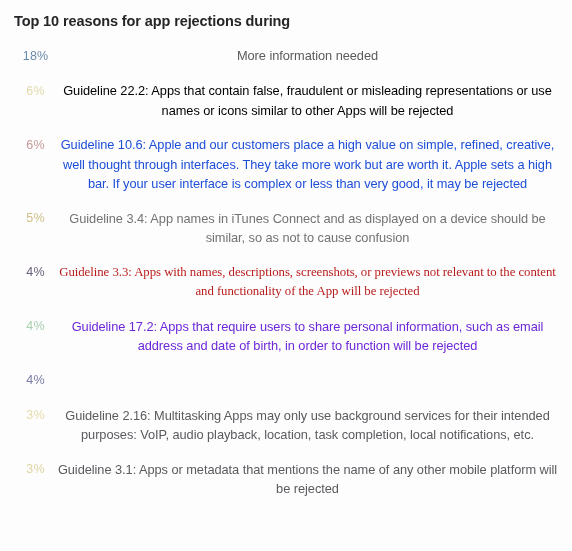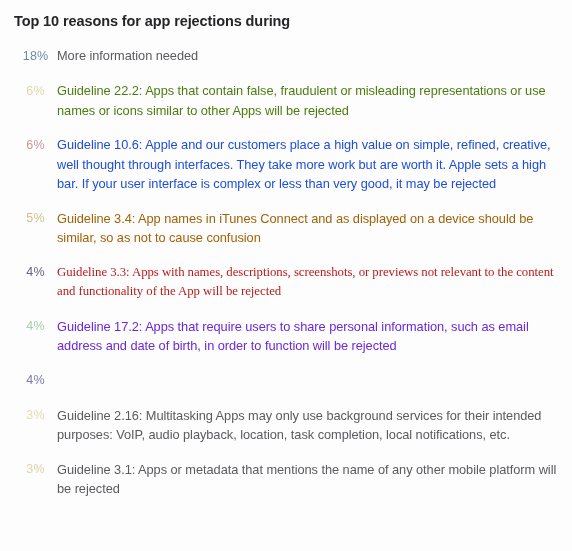--- a/index.html
+++ b/index.html
@@ -64,47 +64,48 @@
     white-space: nowrap;
   }
 
   .reason {
     flex: 1 1 auto;
     font-size: 12.8px;
     line-height: 19.5px;
     color: #5a5a5f;
     letter-spacing: -0.05px;
     padding-right: 4px;
+    text-align: center;
   }
 </style>
 </head>
 <body style="background: rgb(253, 253, 253);">
 
 <div class="page">
 
   <div class="title-block">
     <div class="title-line" style="color: rgb(38, 38, 41);">Top 10 reasons for app rejections during</div>
   </div>
 
   <div class="rows" id="reasons-list">
       <div class="row">
         <div class="pct" style="color: rgb(107, 138, 168);">18%</div>
         <div class="reason" style="color: rgb(90, 90, 95);">More information needed</div>
       </div>
       <div class="row">
         <div class="pct" style="color: rgb(224, 217, 171);">6%</div>
-        <div class="reason" style="color: #4d7c0f;">Guideline 22.2: Apps that contain false, fraudulent or misleading representations or use names or icons similar to other Apps will be rejected</div>
+        <div class="reason" style="color: #000000;">Guideline 22.2: Apps that contain false, fraudulent or misleading representations or use names or icons similar to other Apps will be rejected</div>
       </div>
       <div class="row">
         <div class="pct" style="color: rgb(199, 154, 154);">6%</div>
         <div class="reason" style="color: #1d4ed8;">Guideline 10.6: Apple and our customers place a high value on simple, refined, creative, well thought through interfaces. They take more work but are worth it. Apple sets a high bar. If your user interface is complex or less than very good, it may be rejected</div>
       </div>
       <div class="row">
         <div class="pct" style="color: rgb(207, 192, 138);">5%</div>
-        <div class="reason" style="color: #a16207;">Guideline 3.4: App names in iTunes Connect and as displayed on a device should be similar, so as not to cause confusion</div>
+        <div class="reason" style="color: #737373;">Guideline 3.4: App names in iTunes Connect and as displayed on a device should be similar, so as not to cause confusion</div>
       </div>
       <div class="row">
         <div class="pct" style="color: rgb(106, 95, 120);">4%</div>
         <div class="reason" style="color: #b91c1c; font-family: Liberation Serif, serif;">Guideline 3.3: Apps with names, descriptions, screenshots, or previews not relevant to the content and functionality of the App will be rejected</div>
       </div>
       <div class="row">
         <div class="pct" style="color: rgb(169, 207, 176);">4%</div>
         <div class="reason" style="color: #6d28d9;">Guideline 17.2: Apps that require users to share personal information, such as email address and date of birth, in order to function will be rejected</div>
       </div>
       <div class="row">

